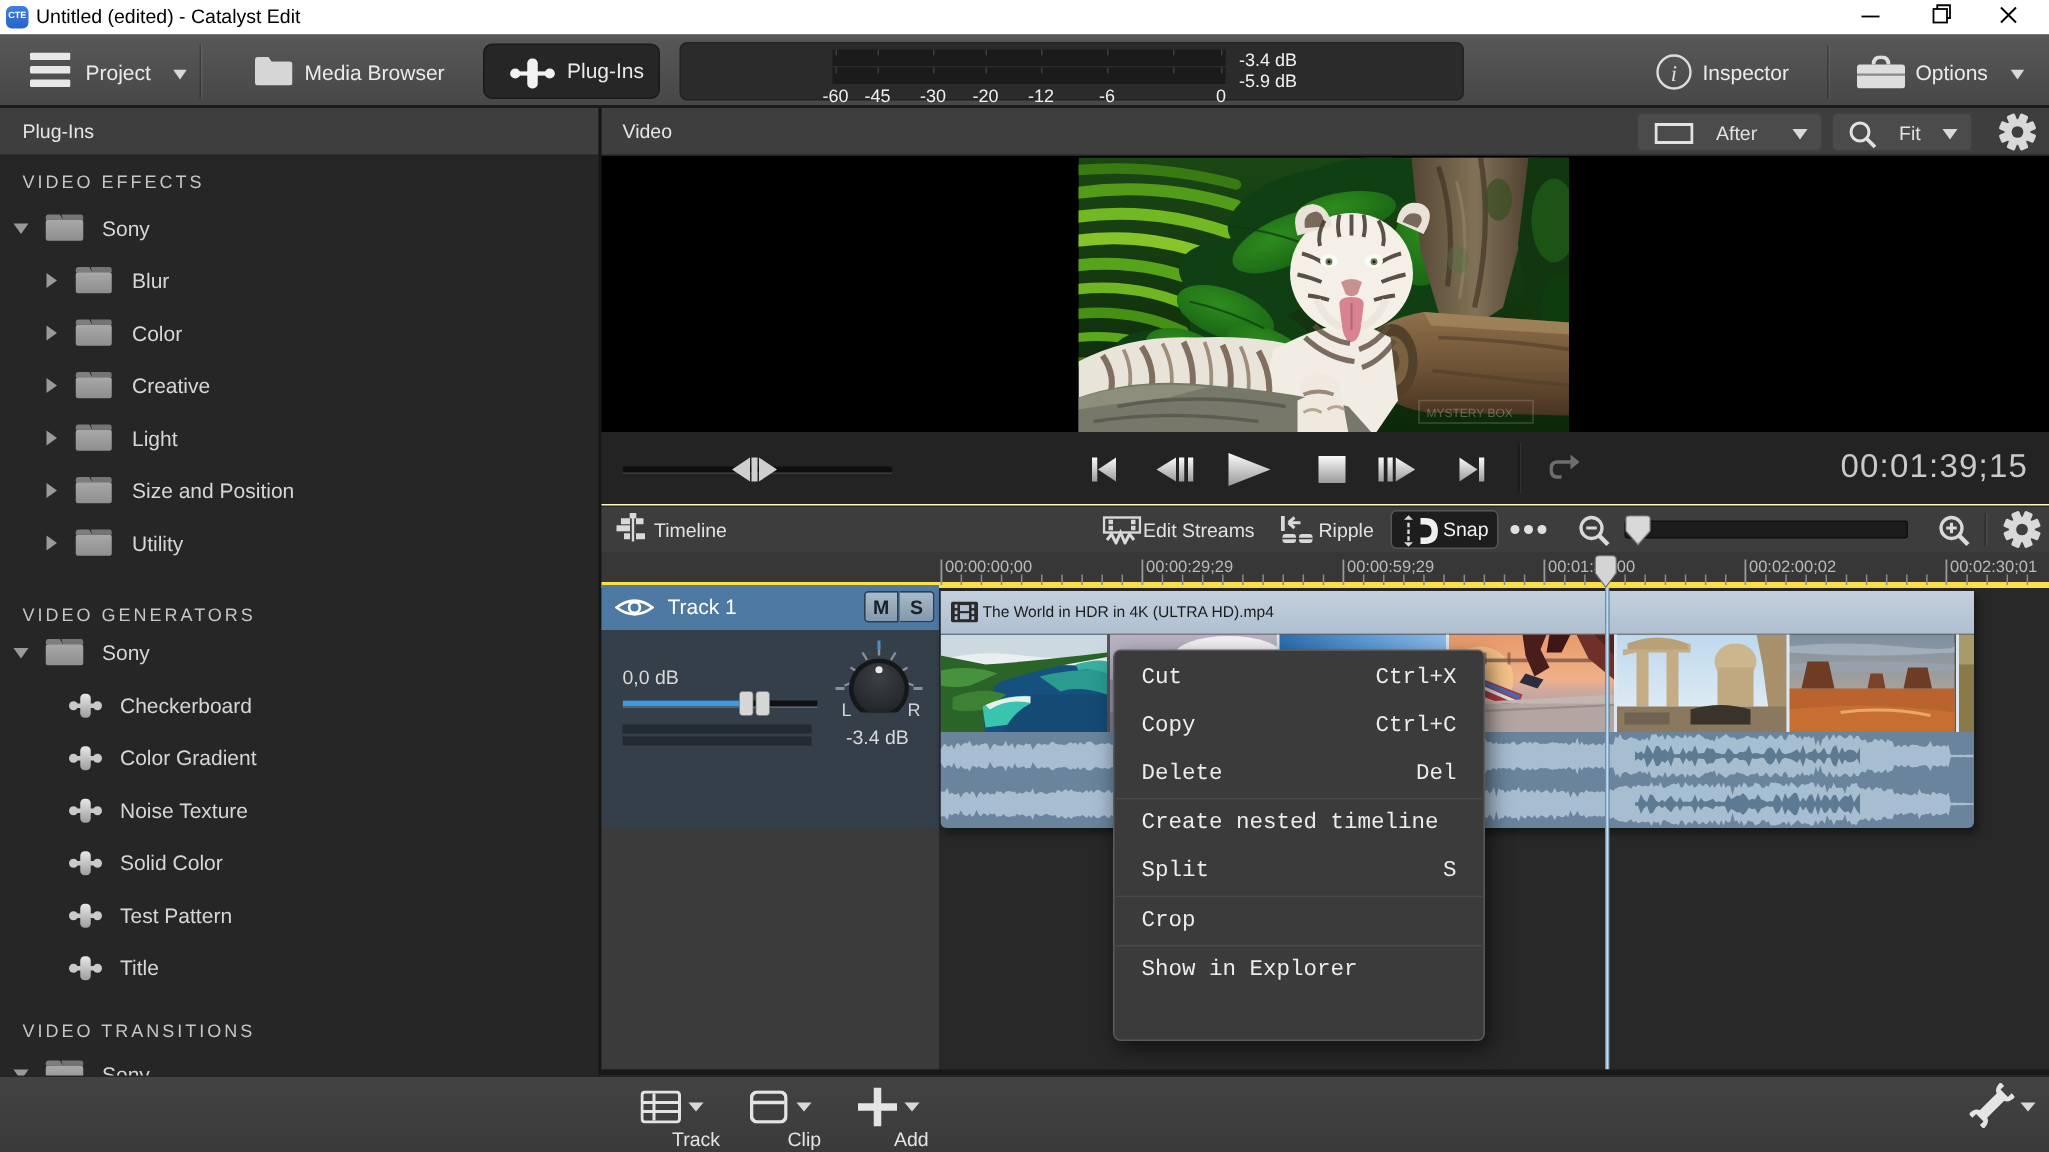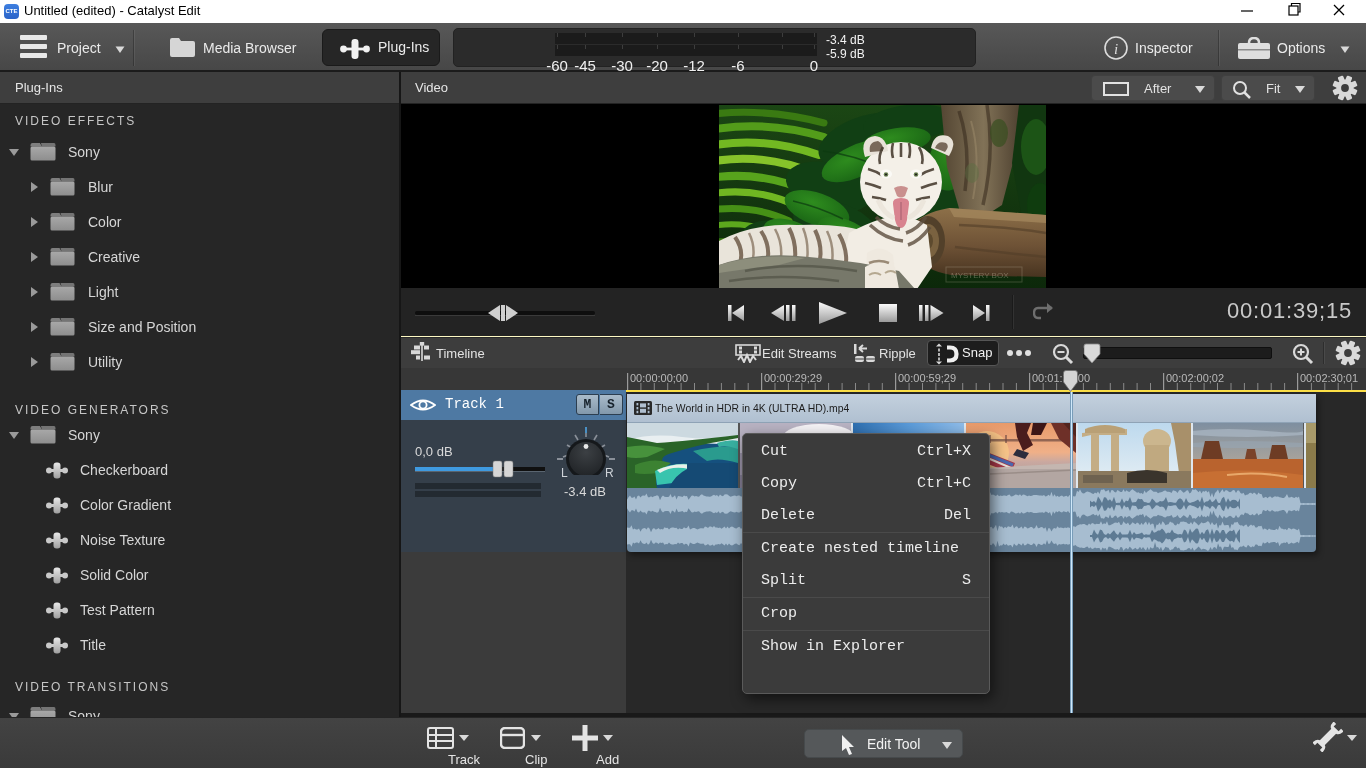--- a/index.html
+++ b/index.html
@@ -18,21 +18,21 @@
 
 #toolbar { position:absolute; left:0; top:23px; width:1366px; height:49px;
   background:linear-gradient(#585858,#474747); border-bottom:2px solid #1b1b1b; }
 .tbtxt { position:absolute; font-size:14px; color:#eaeaea; }
 .vsep { position:absolute; width:1px; background:rgba(0,0,0,0.25); box-shadow:1px 0 0 rgba(255,255,255,0.07); }
 #plugbtn { position:absolute; left:322px; top:6px; width:118px; height:37px; background:#262626;
   border-radius:6px; border:1px solid #1a1a1a; }
 #meter { position:absolute; left:453px; top:5px; width:523px; height:39px; background:#2b2b2b;
   border-radius:5px; border:1px solid #222; }
 .mbar { position:absolute; left:101px; width:262px; height:11px; background:#1b1b1b; }
-.mlab { position:absolute; font-size:15px; color:#f0f0f0; transform:translateX(-50%); }
+.mlab { position:absolute; font-size:12px; color:#f0f0f0; transform:translateX(-50%); }
 .mval { position:absolute; left:372px; font-size:12px; color:#f2f2f2; }
 
 
 .phead { position:absolute; top:72px; height:32px; background:#3e3e3e;
   border-bottom:1px solid #232323; }
 .phead .t { position:absolute; top:8px; font-size:13px; color:#e6e6e6; }
 
 
 #leftpanel { position:absolute; left:0; top:104px; width:399px; height:613px; background:#262626; }
 #vdiv { position:absolute; left:399px; top:72px; width:2px; height:645px; background:#161616; }
@@ -50,26 +50,26 @@
 #timecode { position:absolute; right:14px; top:10px; font-size:22px; color:#c9c9c9; letter-spacing:0.8px; }
 
 
 #ttoolbar { position:absolute; left:401px; top:338px; width:965px; height:30px; background:#3d3d3d; }
 .ttxt { position:absolute; font-size:13px; color:#e2e2e2; top:8px; }
 #snapbtn { position:absolute; left:526px; top:2px; width:72px; height:26px; background:#1d1d1d;
   border-radius:4px; border:1px solid #565656; }
 
 
 #ruler { position:absolute; left:401px; top:368px; width:965px; height:24px; background:#373737;
-  border-bottom:2px solid #fde047; }
+  border-bottom:4px solid #fde047; }
 .rlab { position:absolute; top:4px; font-size:11px; color:#b9b9b9; }
 
 
 #tlbody { position:absolute; left:401px; top:394px; width:965px; height:319px; background:#282828; }
-#trackbar { position:absolute; left:401px; top:390px; width:225px; height:30px; background:#4e79a3;font-family:Liberation Mono, monospace; }
+#trackbar { position:absolute; left:401px; top:390px; width:225px; height:30px; background:#4e79a3; }
 #trackpanel { position:absolute; left:401px; top:420px; width:225px; height:132px; background:#353f4a; }
 #trackrest { position:absolute; left:401px; top:552px; width:225px; height:161px; background:#3b3b3b; }
 .msbtn { position:absolute; top:4px; width:23px; height:21px; background:linear-gradient(#a9bbca,#8298ab);
   border:1px solid #2c3e50; color:#17222c; font-size:13px; font-weight:bold; text-align:center;
   line-height:20px; }
 
 
 #clip { position:absolute; left:627px; top:394px; width:689px; height:158px;
   border-radius:0 0 4px 4px; box-shadow:2px 3px 6px rgba(0,0,0,0.45); overflow:hidden; }
 #cliphead { position:absolute; left:0; top:0; width:750px; height:29px;
@@ -999,29 +999,20 @@
   <div class="caret" style="left:531px;top:17px"></div>
   <div class="bblab" style="left:501px;top:34px">Clip</div>
 
   <svg class="abs" style="left:572px;top:7px" width="26" height="26">
     <rect x="10.5" y="0" width="5" height="26" fill="#e4e4e4"></rect>
     <rect x="0" y="10.5" width="26" height="5" fill="#e4e4e4"></rect>
   </svg>
   <div class="caret" style="left:603px;top:17px"></div>
   <div class="bblab" style="left:572px;top:34px">Add</div>
 
-  <div id="edittool">
-    <svg class="abs" style="left:36px;top:5px" width="18" height="20">
-      <path d="M1 0 L13 12 L8 12 L11 19 L8 20 L5 13 L1 16 Z" fill="#f0f0f0"></path>
-    </svg>
-    <div class="abs" style="left:62px;top:6px;font-size:14px;color:#f2f2f2">Edit Tool</div>
-    <svg class="abs" style="left:136px;top:11px" width="12" height="9">
-          <path d="M1 1 L11 1 L6 8 Z" fill="#d9d9d9"></path>
-        </svg>
-  </div>
 
   <svg class="abs" style="left:1313px;top:4px" width="30" height="30">
   <g transform="rotate(45 15 15)">
     <rect x="11.5" y="6" width="7" height="18" fill="#e4e4e4"></rect>
     <path d="M8 0 Q8 6 11.5 7 L18.5 7 Q22 6 22 0 L18.5 0 L18.5 3.5 L11.5 3.5 L11.5 0 Z" fill="#e4e4e4"></path>
     <path d="M8 30 Q8 24 11.5 23 L18.5 23 Q22 24 22 30 L18.5 30 L18.5 26.5 L11.5 26.5 L11.5 30 Z" fill="#e4e4e4"></path>
   </g>
 </svg>
   <div class="caret" style="left:1347px;top:17px"></div>
   <div class="bblab" style="left:1375px;top:34px">Tools</div>

